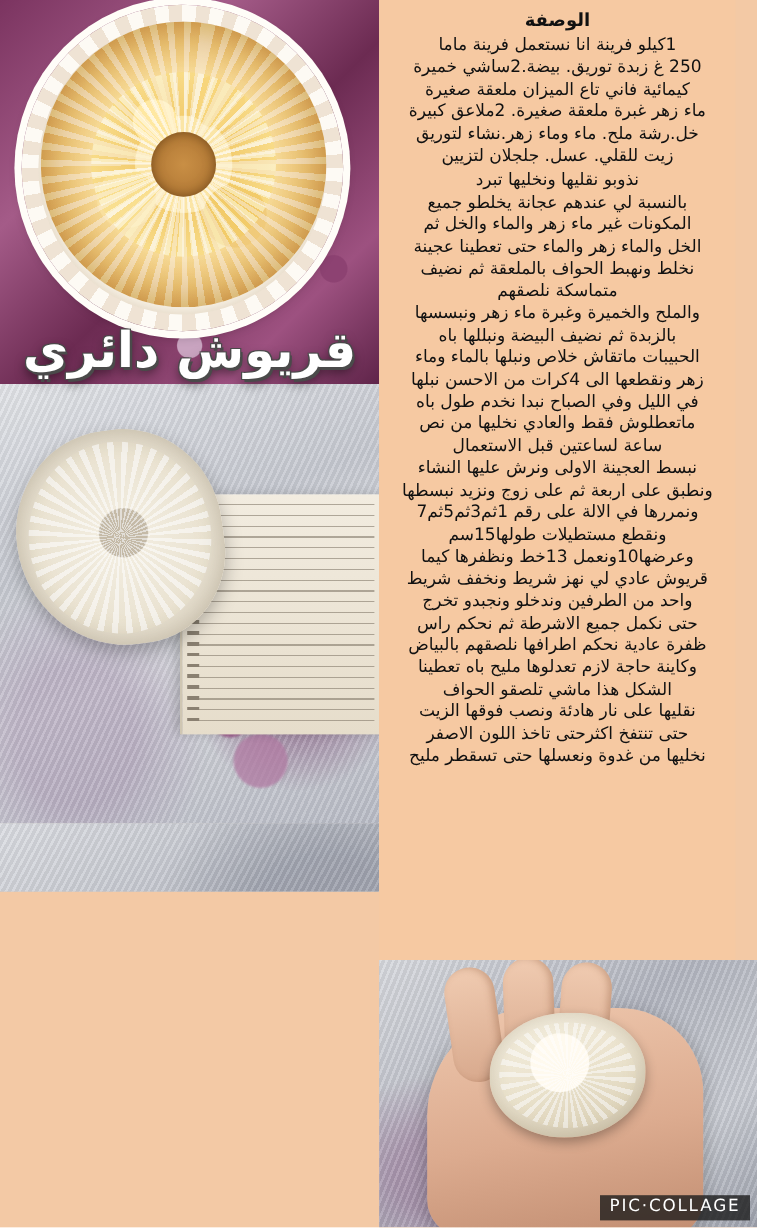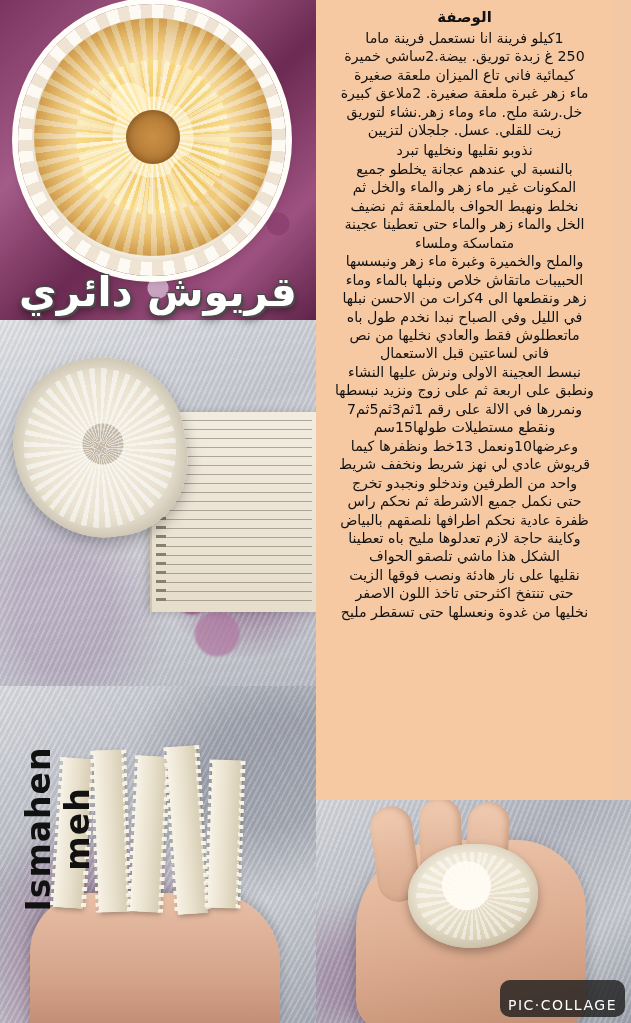--- a/index.html
+++ b/index.html
@@ -17,21 +17,21 @@
     overflow: hidden;
     background: #f3c9a5;
   }
 
   
   .photo-col {
     position: absolute;
     left: 0;
     top: 0;
     width: 316px;
-    height: 1023px;
+    height: 743px;
     overflow: hidden;
   }
 
   
   .photo-top {
     position: absolute;
     left: 0; top: 0;
     width: 316px; height: 320px;
     overflow: hidden;
     background: #6f2f57;
@@ -313,28 +313,27 @@
     border-radius: 50%;
     background: repeating-conic-gradient(from 15deg at 50% 50%,
       rgba(255,255,255,.5) 0deg 5deg, rgba(170,155,125,.3) 5deg 11deg);
     mix-blend-mode: overlay;
   }
 
   
   .collage-badge {
     position: absolute;
     right: 6px; bottom: 6px;
-    padding: 17px 8px 4px 8px;
+    padding: 1px 8px 4px 8px;
     background: rgba(25,25,25,.78);
     color: #ffffff;
     font-size: 14px;
     letter-spacing: 1.5px;
     font-family: "DejaVu Sans", "Liberation Sans", sans-serif;
     z-index: 9;
-    border-radius: 10px;
   }
 
   
   .text-col {
     position: absolute;
     left: 316px; top: 0;
     width: 297px; height: 1023px;
     background: #f6c9a2;
     direction: rtl;
     text-align: center;
@@ -410,29 +409,30 @@
       <p class="recipe-line">زيت للقلي. عسل. جلجلان لتزيين</p>
     </div>
 
     <div class="section-gap"></div>
 
 
     <div>
       <p class="recipe-line">نذوبو نقليها ونخليها تبرد</p>
       <p class="recipe-line">بالنسبة لي عندهم عجانة يخلطو جميع</p>
       <p class="recipe-line">المكونات غير ماء زهر والماء والخل ثم</p>
+      <p class="recipe-line">الخل والماء زهر والماء حتى تعطينا عجينة</p>
       <p class="recipe-line">نخلط ونهبط الحواف بالملعقة ثم نضيف</p>
-      <p class="recipe-line">الخل والماء زهر والماء حتى تعطينا عجينة</p>
-      <p class="recipe-line">متماسكة وملساء</p>
+      <p class="recipe-line">متماسكة نلصقهم</p>
       <p class="recipe-line">والملح والخميرة وغبرة ماء زهر ونبسسها</p>
+      <p class="recipe-line">بالزبدة ثم نضيف البيضة ونبللها باه</p>
       <p class="recipe-line">الحبيبات ماتقاش خلاص ونبلها بالماء وماء</p>
       <p class="recipe-line">زهر ونقطعها الى 4كرات  من الاحسن نبلها</p>
       <p class="recipe-line">في الليل وفي الصباح نبدا نخدم طول باه</p>
       <p class="recipe-line">ماتعطلوش فقط والعادي نخليها من نص</p>
-      <p class="recipe-line">فاني لساعتين قبل الاستعمال</p>
+      <p class="recipe-line">ساعة لساعتين قبل الاستعمال</p>
       <p class="recipe-line">نبسط العجينة الاولى ونرش عليها النشاء</p>
       <p class="recipe-line">ونطبق على اربعة ثم على زوج ونزيد نبسطها</p>
       <p class="recipe-line">ونمررها في الالة على رقم 1ثم3ثم5ثم7</p>
       <p class="recipe-line">ونقطع مستطيلات طولها15سم</p>
       <p class="recipe-line">وعرضها10ونعمل 13خط ونظفرها  كيما</p>
       <p class="recipe-line">قريوش عادي لي نهز شريط ونخفف شريط</p>
       <p class="recipe-line">واحد من الطرفين وندخلو ونجبدو تخرج</p>
       <p class="recipe-line">حتى نكمل جميع الاشرطة ثم نحكم راس</p>
       <p class="recipe-line">ظفرة عادية نحكم اطرافها نلصقهم بالبياض</p>
       <p class="recipe-line">وكاينة حاجة لازم تعدلوها مليح باه تعطينا</p>

